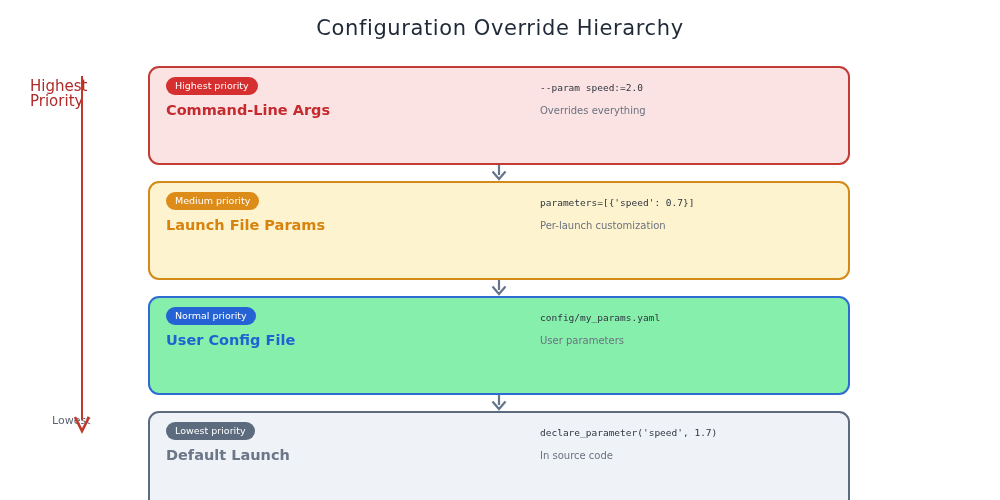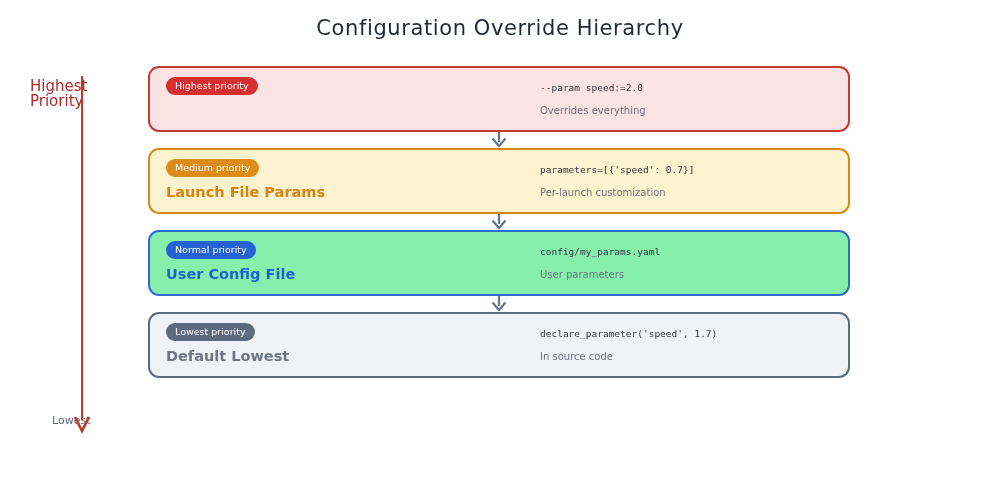--- a/index.html
+++ b/index.html
@@ -19,21 +19,21 @@
   }
   .axis-bottom-label {
     position: absolute; left: 32px; top: 414px;
     font-size: 11px; color: #5b6472; margin-left: 20px;
   }
   .axis-arrow-svg { position: absolute; left: 72px; top: 74px; }
 
   
   .stack { position: absolute; left: 148px; top: 66px; width: 702px; }
   .level {
-    position: relative; height: 66px;
+    position: relative; height: 99px;
     border: 2px solid; border-radius: 11px;
     box-sizing: border-box;
   }
   .badge {
     position: absolute; left: 16px; top: 9px;
     color: #ffffff; font-size: 9.5px;
     padding: 3px 9px 4px 9px; border-radius: 9px;
   }
   .level-title {
     position: absolute; left: 16px; top: 34px;
@@ -68,20 +68,21 @@
 
   <svg class="axis-arrow-svg axis-stroke" width="20" height="362" viewBox="0 0 20 362">
     <line x1="10" y1="2" x2="10" y2="346" stroke="#c0392b" stroke-width="2"></line>
     <path d="M3 343 L10 357 L17 343" fill="none" stroke="#c0392b" stroke-width="2.6"></path>
   </svg>
 
   <div class="stack">
 
     <div class="level" style="background: rgb(251, 227, 227); border-color: rgb(194, 59, 52);">
       <span class="badge" style="background: rgb(214, 47, 47);">Highest priority</span>
+      <span class="level-title" style="color: rgb(196, 42, 46);">Command-Line Args</span>
       <span class="code">--param speed:=2.0</span>
       <span class="desc">Overrides everything</span>
     </div>
 
     <div class="arrow-sep">
       <svg class="conn-stroke" width="22" height="16" viewBox="0 0 22 16">
         <line x1="11" y1="0" x2="11" y2="10" stroke="#64748b" stroke-width="2.2"></line>
         <path d="M4.5 6.5 L11 14 L17.5 6.5" fill="none" stroke="#64748b" stroke-width="2.2"></path>
       </svg>
     </div>
@@ -109,19 +110,19 @@
 
     <div class="arrow-sep">
       <svg class="conn-stroke" width="22" height="16" viewBox="0 0 22 16">
         <line x1="11" y1="0" x2="11" y2="10" stroke="#64748b" stroke-width="2.2"></line>
         <path d="M4.5 6.5 L11 14 L17.5 6.5" fill="none" stroke="#64748b" stroke-width="2.2"></path>
       </svg>
     </div>
 
     <div class="level" style="background: rgb(239, 243, 248); border-color: rgb(93, 107, 126);">
       <span class="badge" style="background: rgb(93, 107, 126);">Lowest priority</span>
-      <span class="level-title" style="color: rgb(107, 118, 135);">Default Lowest</span>
+      <span class="level-title" style="color: rgb(107, 118, 135);">Default Launch</span>
       <span class="code">declare_parameter('speed', 1.7)</span>
       <span class="desc">In source code</span>
     </div>
 
   </div>
 </div>
 
 </body></html>

